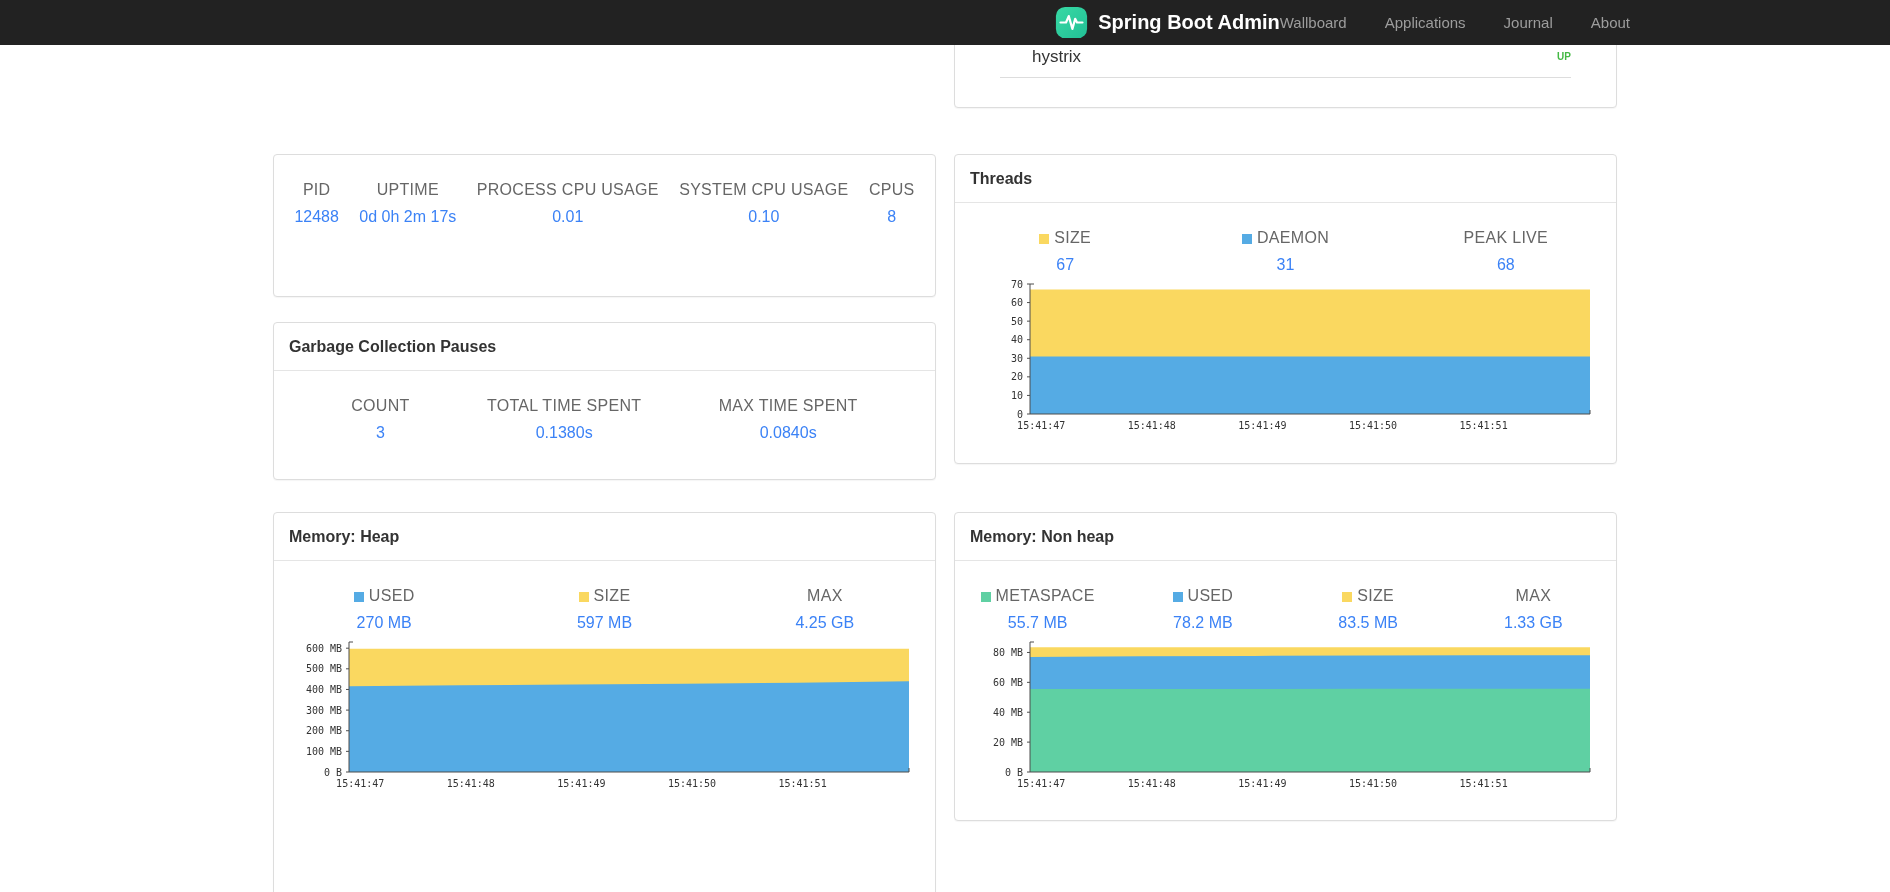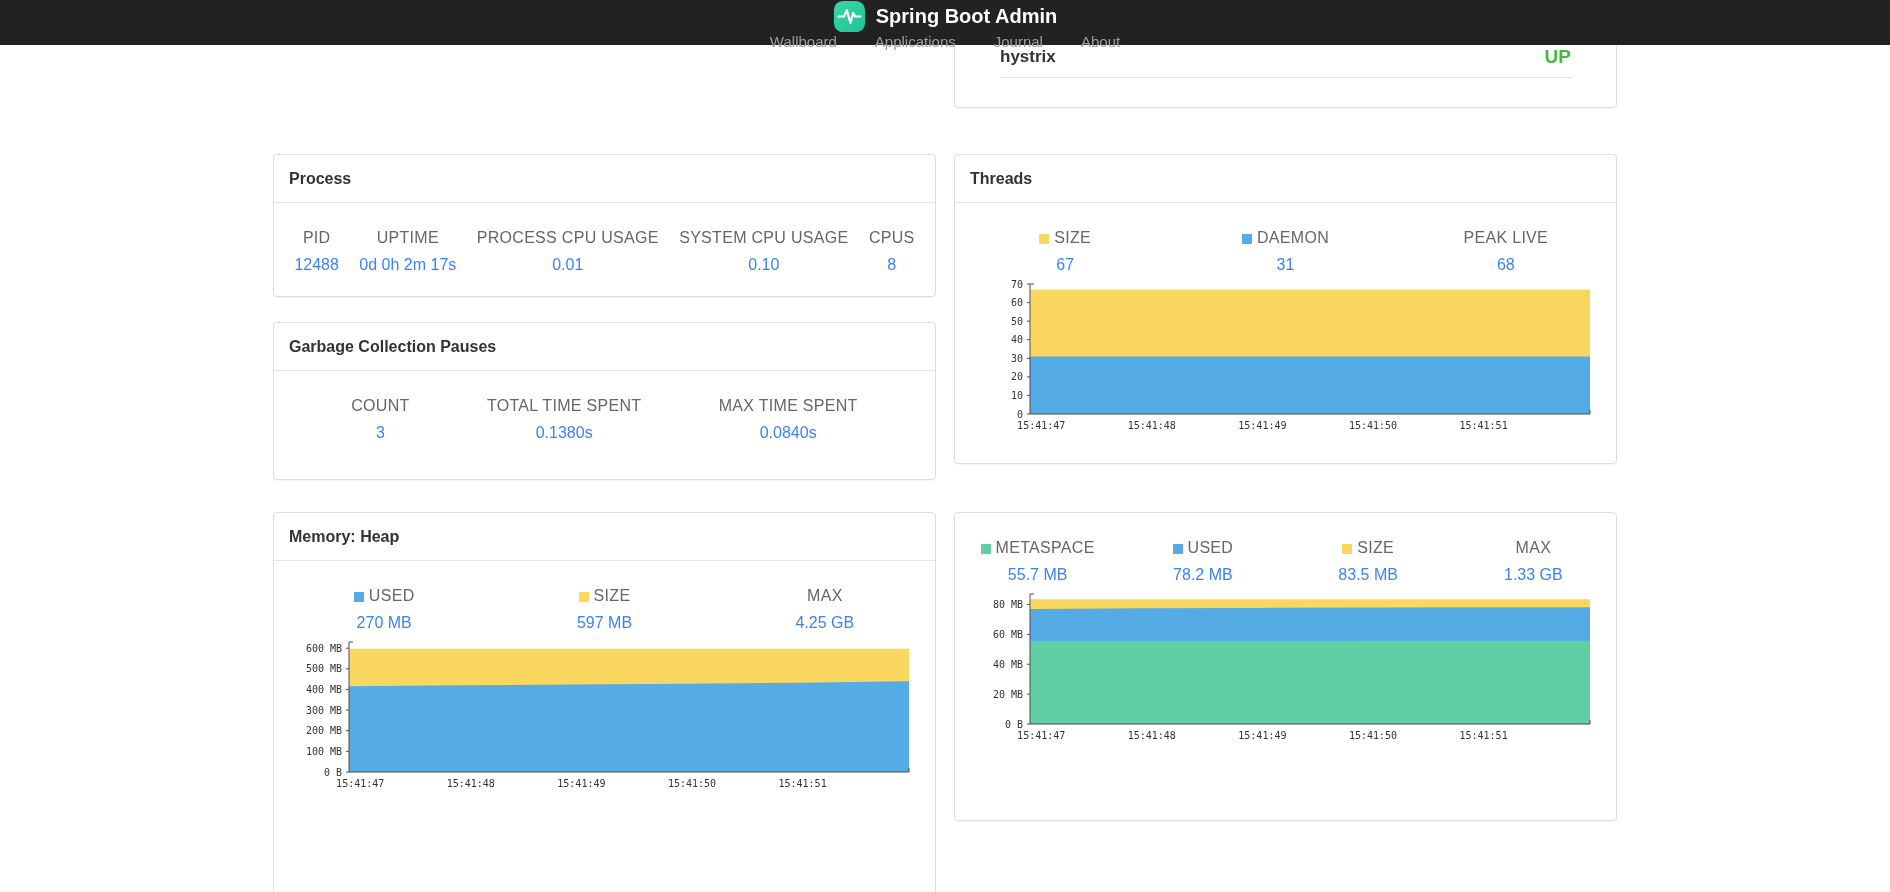--- a/index.html
+++ b/index.html
@@ -2,21 +2,21 @@
 <html><head>
 <meta charset="utf-8">
 <style>
   * { margin:0; padding:0; box-sizing:border-box; }
   html,body { background:#fff; }
   body { font-family:"Liberation Sans", sans-serif; color:#333; }
   .page { position:relative; width:1890px; height:892px; overflow:hidden; background:#fff; }
 
   
   .navbar { position:absolute; top:0; left:0; width:100%; height:45px; background:#222; z-index:10; }
-  .navbar-inner { width:1370px; height:100%; margin:0 auto; display:flex; justify-content:flex-start; align-items:center;flex-direction:column; }
+  .navbar-inner { width:1370px; height:100%; margin:0 auto; display:flex; justify-content:flex-end; align-items:center; }
   .brand { display:flex; align-items:center; gap:10px; color:#fff; font-size:20px; font-weight:bold; cursor:pointer; }
   .logo { display:block; }
   .nav { display:flex; gap:38px; align-items:center; }
   .nav-link { color:#9d9d9d; font-size:15px; text-decoration:none; cursor:pointer; }
 
   
   .container { position:absolute; left:273px; top:0; width:1344px; height:892px; }
   .panel { position:absolute; width:663px; background:#fff; border:1px solid #ddd; border-radius:4px; box-shadow:0 1px 1px rgba(0,0,0,.04); }
   .p-hystrix { left:681px; top:-20px; height:128px; }
   .p-process { left:0; top:154px; height:143px; }
@@ -32,22 +32,22 @@
   .legend   { display:flex; padding-top:26px; }
   .legend .stat { flex:1; }
   .stat { text-align:center; }
   .stat-label { font-size:16px; color:#666; letter-spacing:.3px; }
   .stat-value { font-size:16px; color:#3b82f6; margin-top:9px; }
   .swatch { display:inline-block; width:10px; height:10px; margin-right:5px; vertical-align:-1px; }
 
   
   .hy-spacer { height:55px; }
   .hy-row { display:flex; justify-content:space-between; align-items:center; height:42px; margin:0 45px; border-bottom:1px solid #ddd; }
-  .hy-name { font-size:17px; font-weight:700; color:#333; }
-  .hy-status { font-size:19px; font-weight:bold; }
+  .hy-name { font-size:17px; font-weight:400; color:#333;margin-left:32px; }
+  .hy-status { font-size:10px; font-weight:bold; }
 
   
   .chart { display:block; margin:6px auto 0; }
   .tick { font-family:"DejaVu Sans Mono", monospace; font-size:10px; fill:#333; }
 </style>
 </head>
 <body>
 
 <div class="page">
 
@@ -79,21 +79,20 @@
 
     <section class="panel p-hystrix">
       <div class="hy-spacer"></div>
       <div class="hy-row">
         <span class="hy-name">hystrix</span>
         <span class="hy-status" style="color: rgb(68, 185, 68);">UP</span>
       </div>
     </section>
 
     <section class="panel p-process">
-      <div class="panel-heading">Process</div>
       <div class="panel-body">
         <div class="stat-row">
           <div class="stat">
             <div class="stat-label">PID</div>
             <div class="stat-value">12488</div>
           </div>
           <div class="stat">
             <div class="stat-label">UPTIME</div>
             <div class="stat-value">0d 0h 2m 17s</div>
           </div>
@@ -217,20 +216,21 @@
             <text x="68.2" y="149" text-anchor="middle" class="tick">15:41:47</text>
             <text x="178.8" y="149" text-anchor="middle" class="tick">15:41:48</text>
             <text x="289.40000000000003" y="149" text-anchor="middle" class="tick">15:41:49</text>
             <text x="400" y="149" text-anchor="middle" class="tick">15:41:50</text>
             <text x="510.6" y="149" text-anchor="middle" class="tick">15:41:51</text>
           </svg>
       </div>
     </section>
 
     <section class="panel p-nonheap">
+      <div class="panel-heading">Memory: Non heap</div>
       <div class="panel-body">
         <div class="legend">
           <div class="stat">
             <div class="stat-label"><span class="swatch" style="background: rgb(95, 208, 163);"></span><span>METASPACE</span></div>
             <div class="stat-value">55.7 MB</div>
           </div>
           <div class="stat">
             <div class="stat-label"><span class="swatch" style="background: rgb(85, 171, 228);"></span><span>USED</span></div>
             <div class="stat-value">78.2 MB</div>
           </div>

